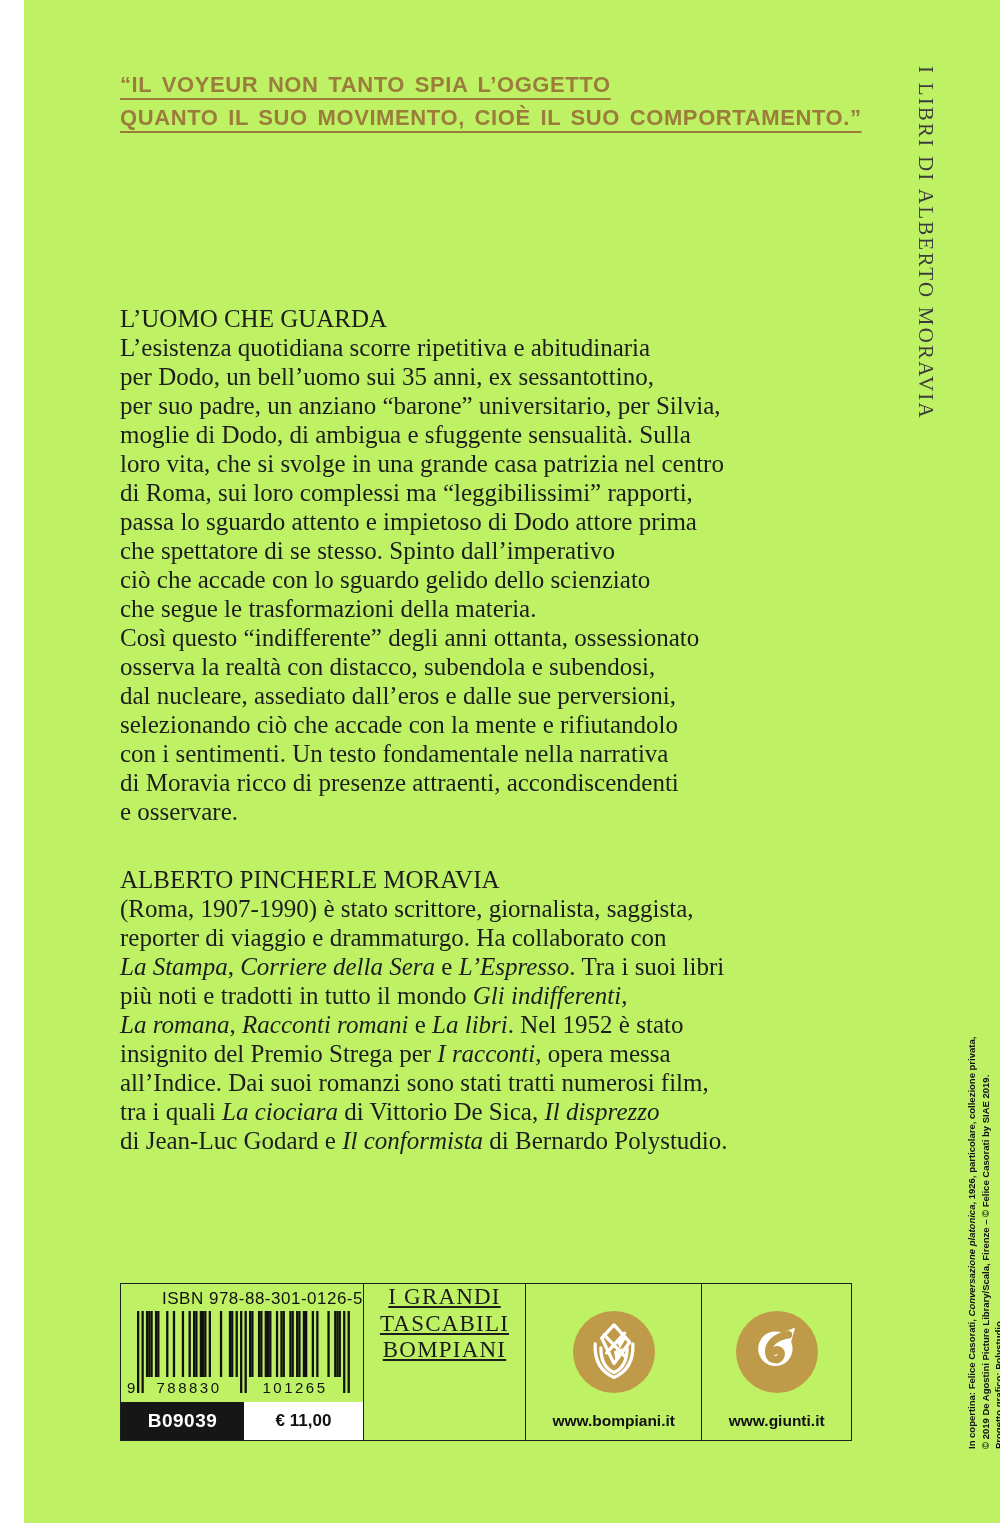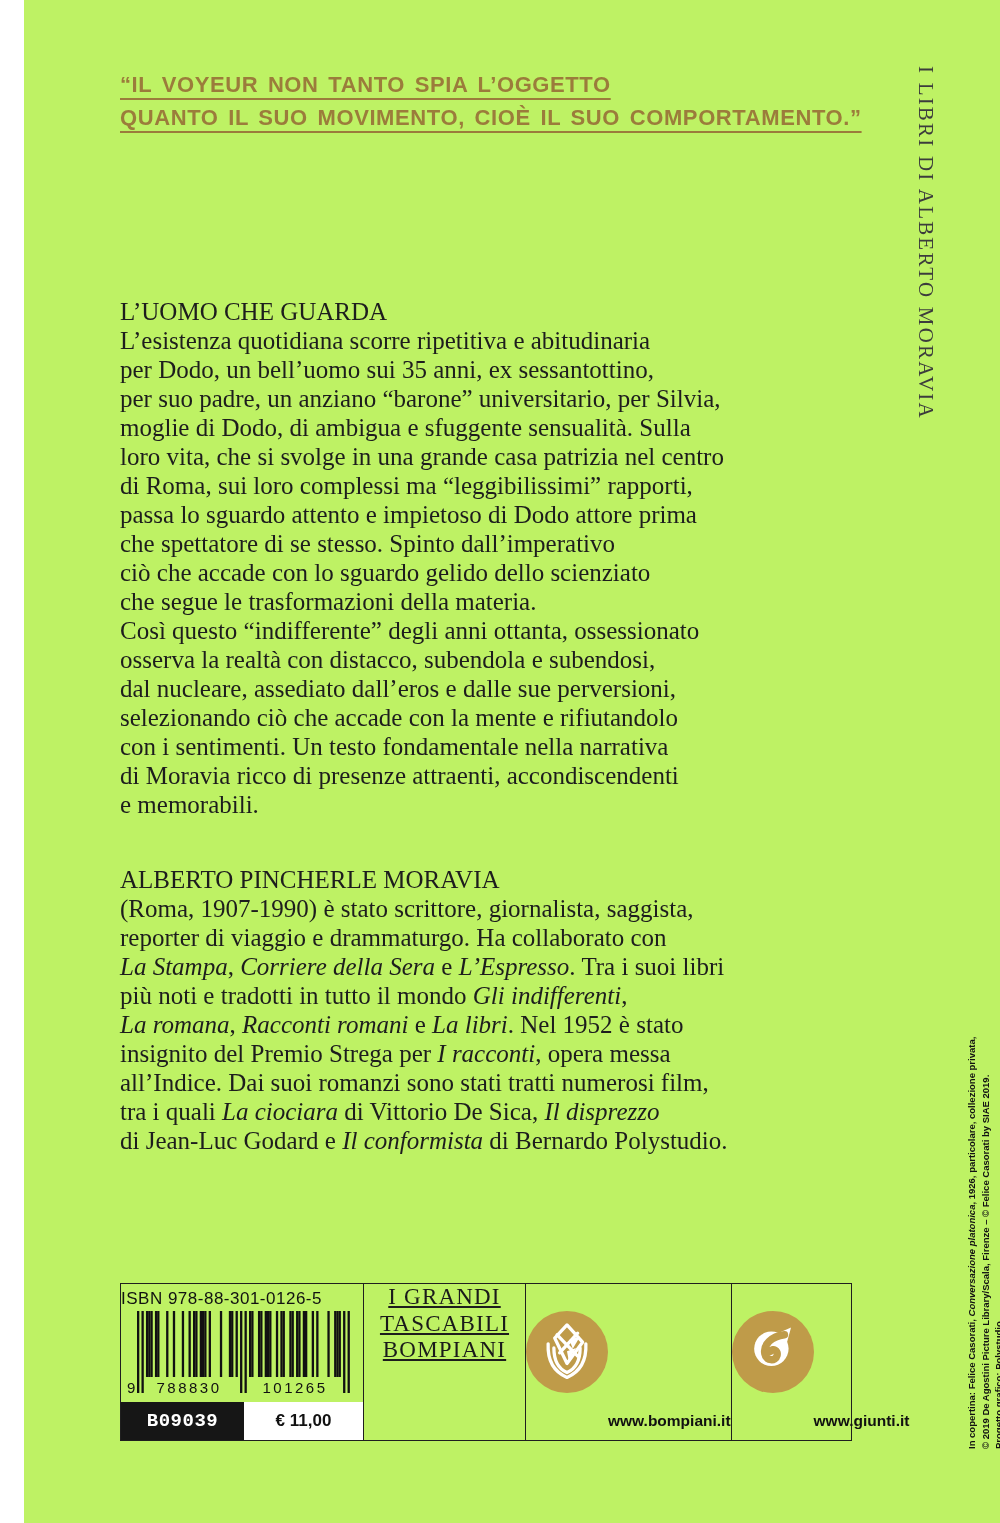--- a/index.html
+++ b/index.html
@@ -11,47 +11,47 @@
          font-family:"Liberation Sans", sans-serif;font-weight:bold;font-size:22px;
          color:var(--gold,#9b7c3b);letter-spacing:.6px;word-spacing:3px;white-space:nowrap;}
   #quote .qline span{text-decoration:underline;text-underline-offset:6px;text-decoration-thickness:2px;}
 
   
   #spine{position:absolute;left:914px;top:66px;transform:rotate(90deg);transform-origin:0 0;
          font-size:21px;letter-spacing:2.2px;color:#3c3c3c;white-space:nowrap;}
 
   
   .textblock{position:absolute;left:96px;font-size:25px;line-height:29px;white-space:nowrap;}
-  #synopsis{top:297px;}
+  #synopsis{top:304px;}
   #bio{top:865px;}
   .tline{height:29px;}
   .it{font-style:italic;}
 
   
   #credits{position:absolute;left:941px;top:1449px;width:548px;transform:rotate(-90deg);
            transform-origin:0 0;font-family:"Liberation Sans", sans-serif;font-size:9.5px;
            font-weight:bold;line-height:13.5px;color:#111;white-space:nowrap;}
   #credits .tline{height:13.5px;}
 
   
   #footer{position:absolute;left:96px;top:1283px;width:732px;height:158px;
           border:1.5px solid #1f1f1f;box-sizing:border-box;display:flex;}
   .fcell{position:relative;box-sizing:border-box;border-right:1.5px solid #1f1f1f;height:100%;}
   .fcell:last-child{border-right:none;}
   #cell-barcode{width:243px;flex:0 0 243px;}
   #cell-series{width:162px;flex:0 0 162px;display:flex;align-items:flex-start;justify-content:center;text-decoration:underline;}
-  #cell-bompiani,#cell-giunti{flex:1 1 auto;display:flex;flex-direction:row;align-items:flex-start;}
-
-  #isbn-line{position:absolute;top:5px;left:0;width:100%;text-align:left;
+  #cell-bompiani,#cell-giunti{flex:1 1 auto;display:flex;flex-direction:column;align-items:center;}
+
+  #isbn-line{position:absolute;top:5px;left:0;width:100%;text-align:right;
              font-family:"Liberation Sans", sans-serif;font-size:17px;letter-spacing:.5px;color:#111;}
   #barcode-svg{position:absolute;left:2px;top:27px;}
   #barcode-svg text{font-family:"Liberation Sans", sans-serif;font-size:15px;fill:#111;letter-spacing:2.5px;}
   #code-row{position:absolute;left:0;bottom:0;width:100%;height:38px;display:flex;}
   #code-box{width:123px;background:#161616;color:#fff;display:flex;align-items:center;justify-content:center;
-            font-family:Liberation Mono, monospace;font-weight:bold;font-size:19px;letter-spacing:.5px;}
+            font-family:Liberation Sans, sans-serif;font-weight:bold;font-size:19px;letter-spacing:.5px;}
   #price-box{flex:1;background:#fff;display:flex;align-items:center;justify-content:center;
              font-family:"Liberation Sans", sans-serif;font-weight:bold;font-size:17px;color:#111;}
 
   #series-text{text-align:center;font-size:23px;line-height:26.5px;letter-spacing:1.2px;color:#1a1a1a;}
   #series-text .tline{height:26.5px;}
 
   .logo{margin-top:27px;}
   .url{margin-top:auto;margin-bottom:10px;font-family:"Liberation Sans", sans-serif;
        font-weight:bold;font-size:15.5px;color:#111;}
 </style>
@@ -79,21 +79,21 @@
         <div class="tline">passa lo sguardo attento e impietoso di Dodo attore prima</div>
         <div class="tline">che spettatore di se stesso. Spinto dall’imperativo</div>
         <div class="tline">ciò che accade con lo sguardo gelido dello scienziato</div>
         <div class="tline">che segue le trasformazioni della materia.</div>
         <div class="tline">Così questo “indifferente” degli anni ottanta, ossessionato</div>
         <div class="tline">osserva la realtà con distacco, subendola e subendosi,</div>
         <div class="tline">dal nucleare, assediato dall’eros e dalle sue perversioni,</div>
         <div class="tline">selezionando ciò che accade con la mente e rifiutandolo</div>
         <div class="tline">con i sentimenti. Un testo fondamentale nella narrativa</div>
         <div class="tline">di Moravia ricco di presenze attraenti, accondiscendenti</div>
-        <div class="tline">e memorabili.</div>
+        <div class="tline">e osservare.</div>
       </div>
   </div>
 
   <div id="bio" class="textblock">
     <div class="tline">ALBERTO PINCHERLE MORAVIA</div>
     <div>
         <div class="tline"><span>(Roma, 1907-1990) è stato scrittore, giornalista, saggista,</span></div>
         <div class="tline"><span>reporter di viaggio e drammaturgo. Ha collaborato con</span></div>
         <div class="tline"><span class="it">La Stampa</span><span>, </span><span class="it">Corriere della Sera</span><span> e </span><span class="it">L’Espresso</span><span>. Tra i suoi libri</span></div>
         <div class="tline"><span>più noti e tradotti in tutto il mondo </span><span class="it">Gli indifferenti</span><span>,</span></div>

